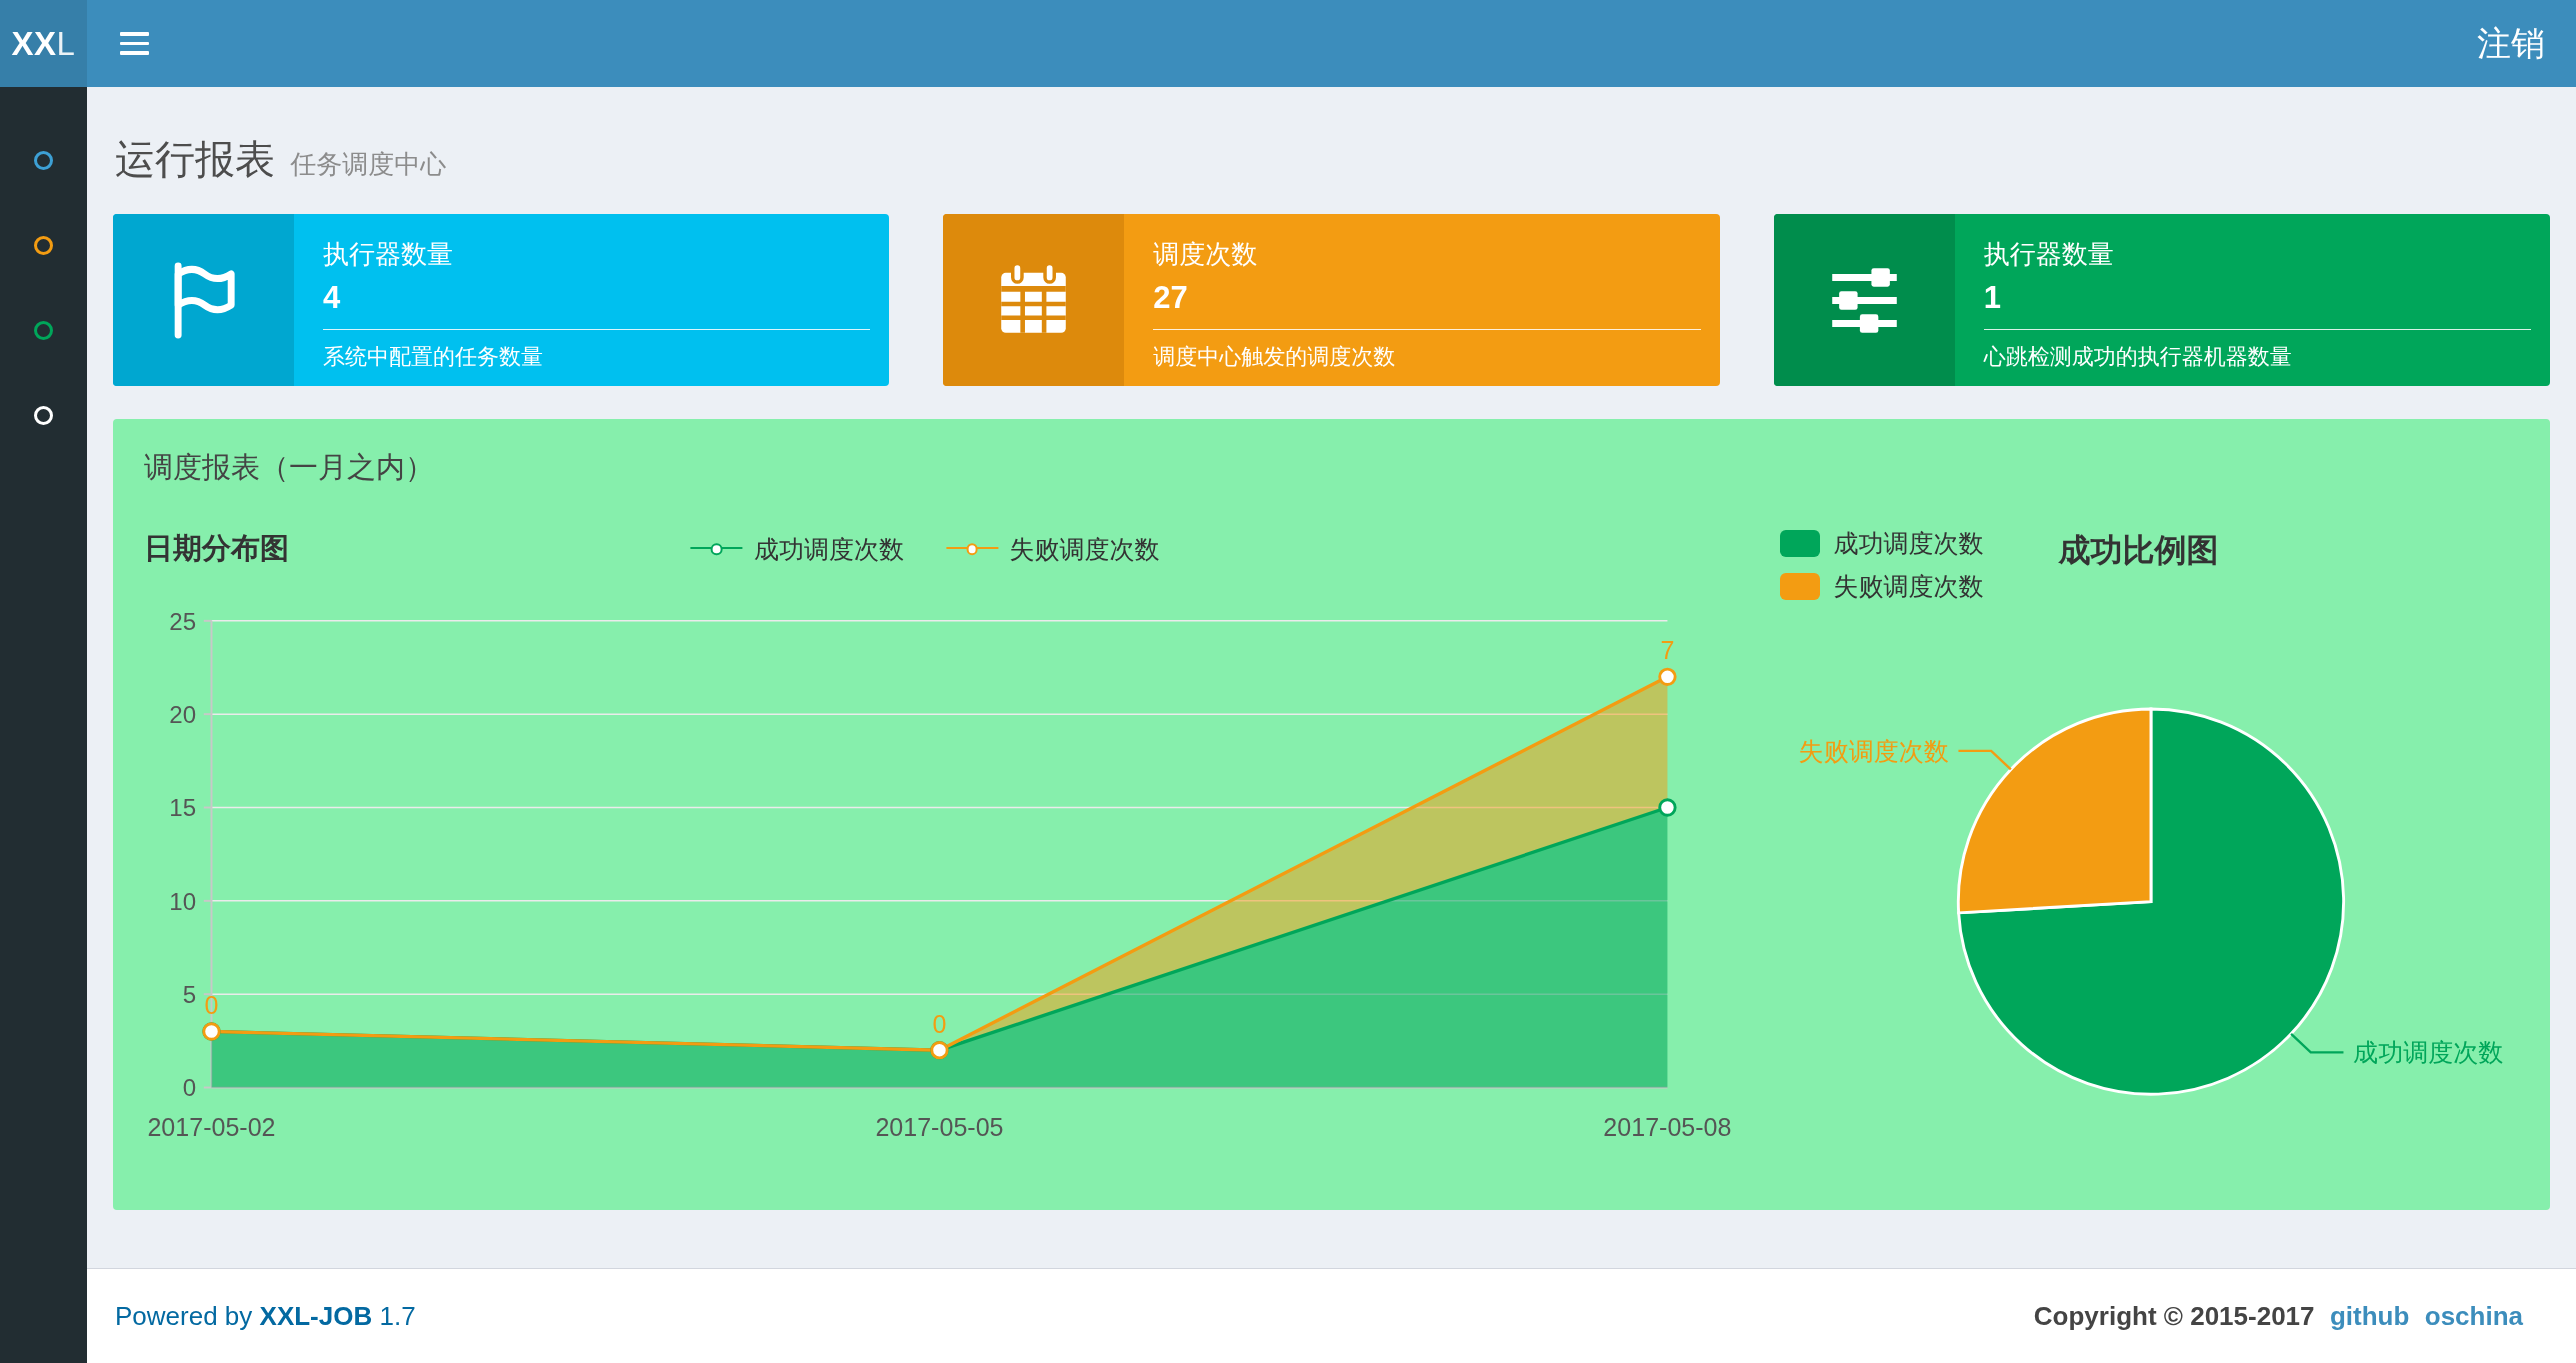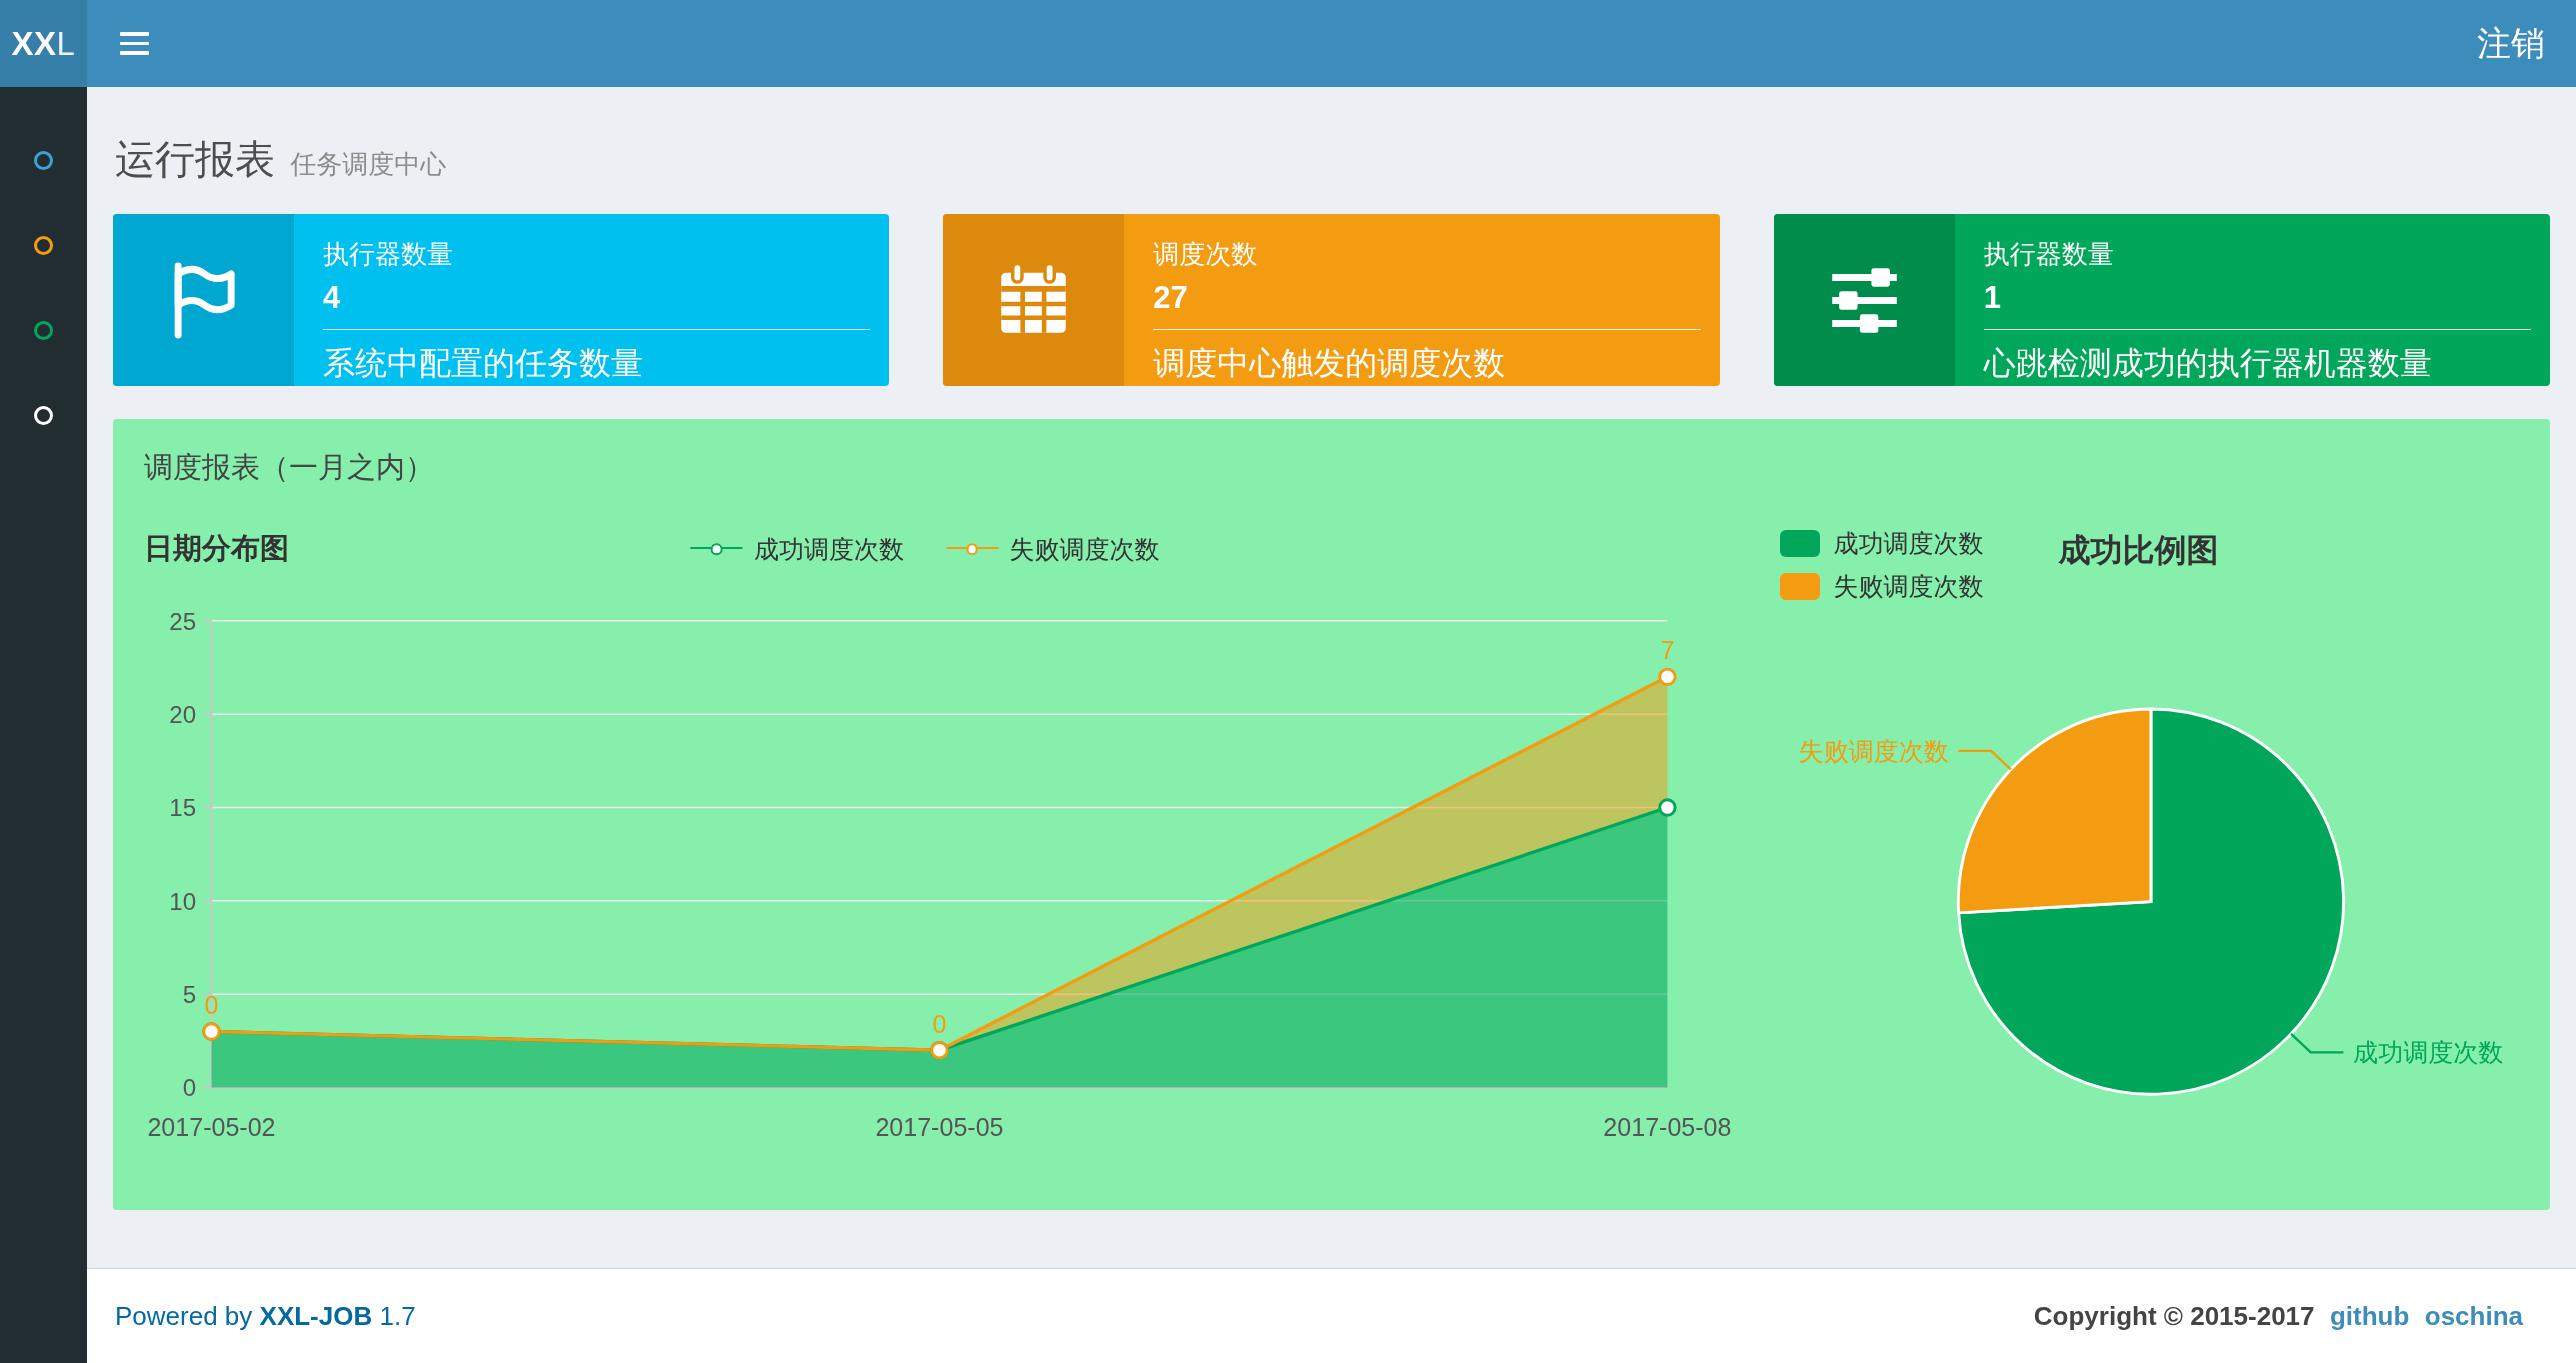--- a/index.html
+++ b/index.html
@@ -36,21 +36,21 @@
 
   
   .info-row { display:flex; gap:54px; margin-bottom:33px; }
   .info-box { flex:1; height:172px; border-radius:3.9px; display:flex; color:#fff; overflow:hidden; }
   .info-icon { width:181px; display:flex; align-items:center; justify-content:center; }
   .info-icon svg { width:83px; height:83px; }
   .info-body { flex:1; padding:23px 19px 0 29px; }
   .info-title { font-size:26px; }
   .info-value { font-size:31px; font-weight:700; margin-top:7.7px; }
   .info-hr { border:0; border-top:1.9px solid rgba(255,255,255,.85); margin:13.5px 0 11.6px 0; }
-  .info-desc { font-size:32px; }
+  .info-desc { font-size:22px; }
 
   
   .panel { background:#86efac; border-radius:3.9px; padding:29px 31px 29px 31px; }
   .panel-title { font-size:29px; font-weight:500; color:#444; }
   .charts-row { display:flex; gap:39px; margin-top:39px; }
   .chart-left { width:1562px; flex:none; }
   .chart-right { flex:1; }
   .chart-header { position:relative; height:44px; display:flex; align-items:center; }
   .chart-title { font-size:29px; font-weight:700; color:#333; }
   .line-legend { position:absolute; left:50%; transform:translateX(-50%); display:flex; gap:42px; }

